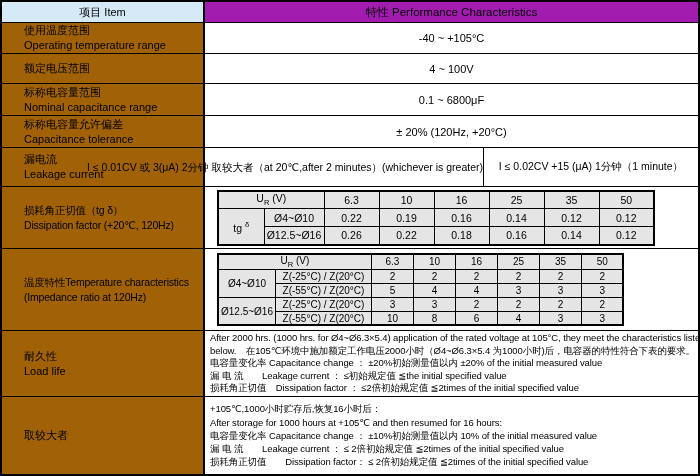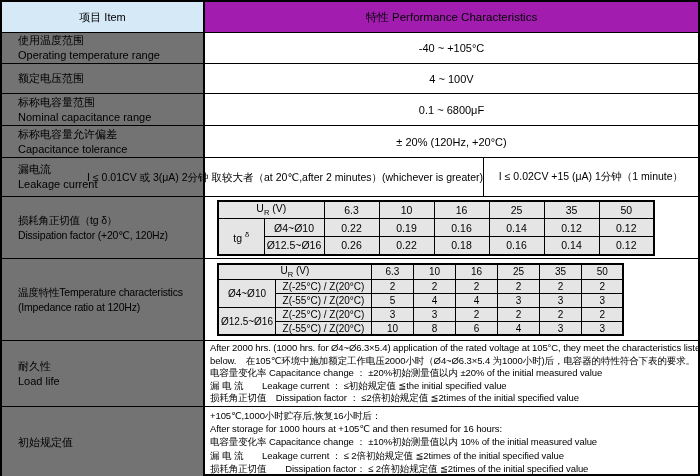--- a/index.html
+++ b/index.html
@@ -1,32 +1,32 @@
 <!DOCTYPE html>
 <html><head>
 <meta charset="utf-8">
 <style>
   * { margin:0; padding:0; box-sizing:border-box; }
   html,body { width:700px; height:476px; background:#fff; }
   body { font-family:"Liberation Sans","DejaVu Sans",sans-serif; color:#000; }
   .spec { width:700px; height:476px; border:2px solid #000; display:flex; flex-direction:column; background:#fff; }
   .r { display:flex; border-top:1px solid #000; flex:none; }
   .r:first-child { border-top:none; }
-  .h-header { height:30px; }
+  .h-header { height:20px; }
   .h-otr { height:31px; }
   .h-rvr { height:30px; }
   .h-ncr { height:32px; }
   .h-tol { height:32px; }
   .h-lc  { height:39px; }
   .h-df  { height:62px; }
   .h-tc  { height:82px; }
   .h-ll  { height:66px; }
   .h-sl  { flex:1; }
-  .item { width:203px; flex:none; background:#737373; border-right:2px solid #000;
-          display:flex; flex-direction:column; justify-content:center; padding-left:16px; }
+  .item { width:203px; flex:none; background:#a16207; border-right:2px solid #000;
+          display:flex; flex-direction:column; justify-content:center; padding-left:22px; }
   .item .cn, .item .en { font-size:11px; line-height:15px; white-space:nowrap; }
   .item.tight .cn, .item.tight .en { font-size:10.5px; letter-spacing:-0.2px; padding-right:2px; }
   .item.center { padding-left:0; align-items:center; }
   .value { flex:1; display:flex; align-items:center; justify-content:center; font-size:11px; }
   .header .item, .header .value { font-size:11.5px; }
   .header .item { background:#d5e9f7; }
   .header .value { background:#a21caf; }
   .lk-left { width:279px; flex:none; border-right:1px solid #000; display:flex; flex-direction:row;
              align-items:center; justify-content:flex-end; font-size:10.5px; line-height:15px; white-space:nowrap; }
   .lk-right { flex:1; display:flex; align-items:center; justify-content:center; font-size:10.5px; white-space:nowrap; }
@@ -218,21 +218,21 @@
       <div class="line">After 2000 hrs. (1000 hrs. for Ø4~Ø6.3×5.4) application of the rated voltage at 105°C, they meet the characteristics listed</div>
       <div class="line">below.　在105℃环境中施加额定工作电压2000小时（Ø4~Ø6.3×5.4 为1000小时)后，电容器的特性符合下表的要求。</div>
       <div class="line">电容量变化率 Capacitance change ： ±20%初始测量值以内 ±20% of the initial measured value</div>
       <div class="line">漏 电 流　　Leakage current ： ≤初始规定值 ≦the initial specified value</div>
       <div class="line">损耗角正切值　Dissipation factor ： ≤2倍初始规定值 ≦2times of the initial specified value</div>
     </div>
   </div>
 
   <div class="r h-sl">
     <div class="item">
-      <span class="cn">初始规定值</span>
+      <span class="cn">取较大者</span>
     </div>
     <div class="life sl">
       <div class="line">+105℃,1000小时贮存后,恢复16小时后：</div>
       <div class="line">After storage for 1000 hours at +105℃  and then resumed  for 16 hours:</div>
       <div class="line">电容量变化率 Capacitance change ： ±10%初始测量值以内  10% of the initial measured value</div>
       <div class="line">漏 电 流　　Leakage current ： ≤ 2倍初始规定值 ≦2times of the initial specified value</div>
       <div class="line">损耗角正切值　　Dissipation factor： ≤ 2倍初始规定值 ≦2times of the initial specified value</div>
     </div>
   </div>
 

